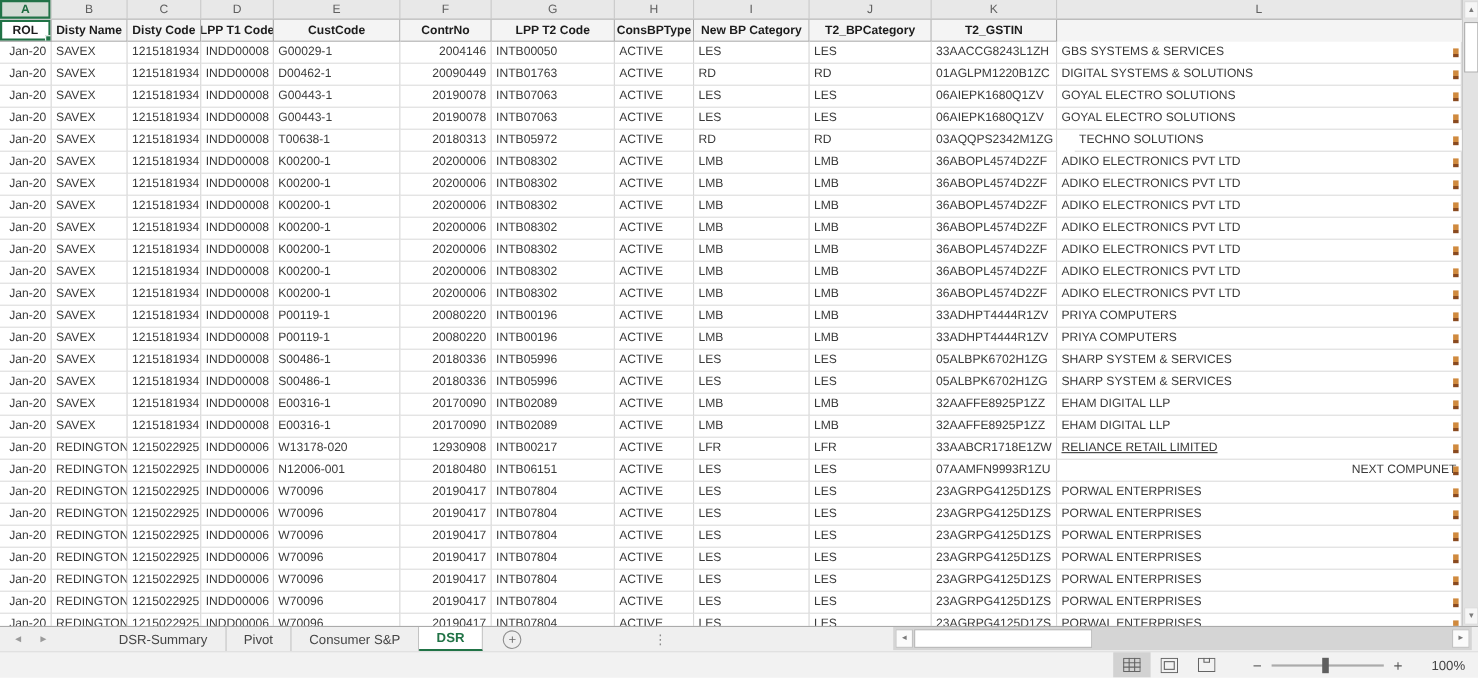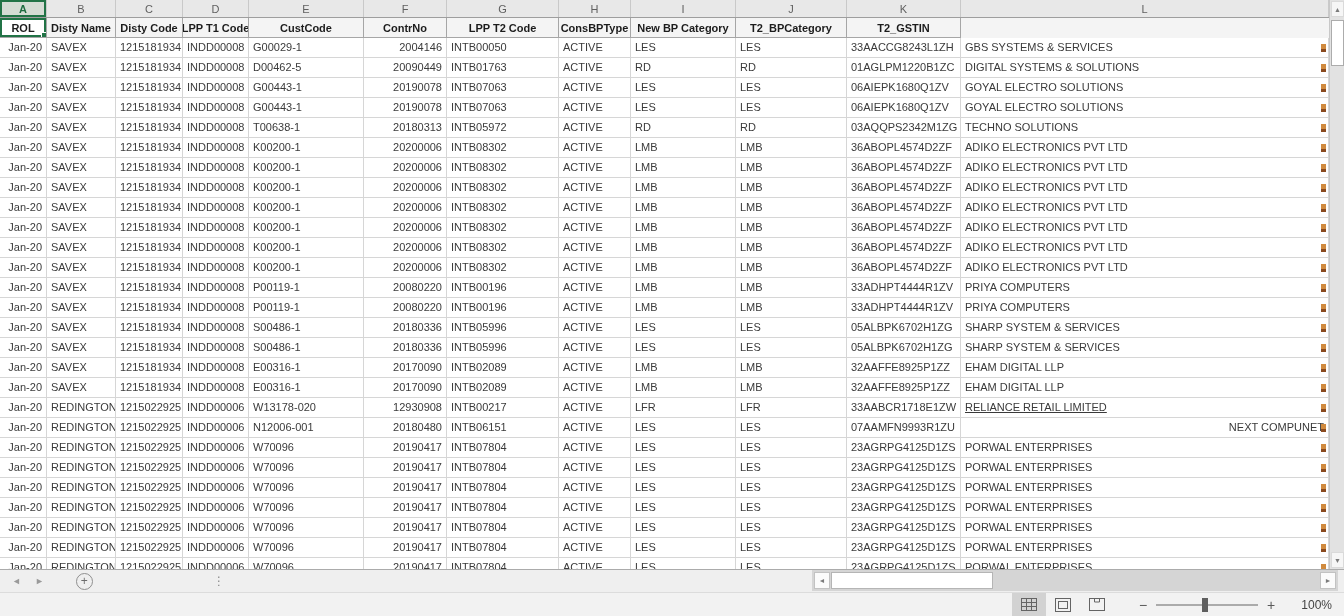--- a/index.html
+++ b/index.html
@@ -129,21 +129,21 @@
           <div class="dcell al-l" style="width: 111px;">LES</div>
           <div class="dcell al-l" style="width: 114px;">33AACCG8243L1ZH</div>
           <div class="dcell al-l" style="width: 368px;">GBS SYSTEMS &amp; SERVICES</div>
           <span class="sliver"></span>
         </div>
         <div class="drow">
           <div class="dcell al-r" style="width: 47px;">Jan-20</div>
           <div class="dcell al-l" style="width: 69px;">SAVEX</div>
           <div class="dcell al-r" style="width: 67px;">1215181934</div>
           <div class="dcell al-l" style="width: 66px;">INDD00008</div>
-          <div class="dcell al-l" style="width: 115px;">D00462-5</div>
+          <div class="dcell al-l" style="width: 115px;">D00462-1</div>
           <div class="dcell al-r" style="width: 83px;">20090449</div>
           <div class="dcell al-l" style="width: 112px;">INTB01763</div>
           <div class="dcell al-l" style="width: 72px;">ACTIVE</div>
           <div class="dcell al-l" style="width: 105px;">RD</div>
           <div class="dcell al-l" style="width: 111px;">RD</div>
           <div class="dcell al-l" style="width: 114px;">01AGLPM1220B1ZC</div>
           <div class="dcell al-l" style="width: 368px;">DIGITAL SYSTEMS &amp; SOLUTIONS</div>
           <span class="sliver"></span>
         </div>
         <div class="drow">
@@ -181,21 +181,21 @@
           <div class="dcell al-l" style="width: 69px;">SAVEX</div>
           <div class="dcell al-r" style="width: 67px;">1215181934</div>
           <div class="dcell al-l" style="width: 66px;">INDD00008</div>
           <div class="dcell al-l" style="width: 115px;">T00638-1</div>
           <div class="dcell al-r" style="width: 83px;">20180313</div>
           <div class="dcell al-l" style="width: 112px;">INTB05972</div>
           <div class="dcell al-l" style="width: 72px;">ACTIVE</div>
           <div class="dcell al-l" style="width: 105px;">RD</div>
           <div class="dcell al-l" style="width: 111px;">RD</div>
           <div class="dcell al-l" style="width: 114px;">03AQQPS2342M1ZG</div>
-          <div class="dcell al-l" style="width: 368px;">TECHNO SOLUTIONS</div>
+          <div class="dcell al-l" style="width: 368px; margin-left: 16px;">TECHNO SOLUTIONS</div>
           <span class="sliver"></span>
         </div>
         <div class="drow">
           <div class="dcell al-r" style="width: 47px;">Jan-20</div>
           <div class="dcell al-l" style="width: 69px;">SAVEX</div>
           <div class="dcell al-r" style="width: 67px;">1215181934</div>
           <div class="dcell al-l" style="width: 66px;">INDD00008</div>
           <div class="dcell al-l" style="width: 115px;">K00200-1</div>
           <div class="dcell al-r" style="width: 83px;">20200006</div>
           <div class="dcell al-l" style="width: 112px;">INTB08302</div>
@@ -528,20 +528,26 @@
     <div class="vs-btn vs-up">▲</div>
     <div class="vs-thumb"></div>
     <div class="vs-btn vs-down">▼</div>
   </div>
 
   <div class="tabbar">
     <div class="tab-nav">
       <span>◄</span>
       <span>►</span>
     </div>
+    <div class="tabs" id="tabs">
+        <div class="tab">DSR-Summary</div>
+        <div class="tab">Pivot</div>
+        <div class="tab">Consumer S&amp;P</div>
+        <div class="tab active">DSR</div>
+      </div>
     <div class="addsheet">+</div>
     <div class="hdots">⋮</div>
   </div>
 
   <div class="hscroll">
     <div class="hs-btn hs-left">◄</div>
     <div class="hs-thumb"></div>
     <div class="hs-btn hs-right">►</div>
   </div>
 

